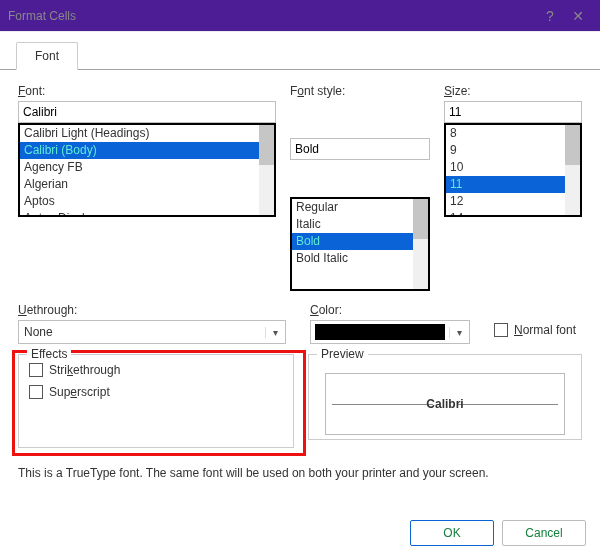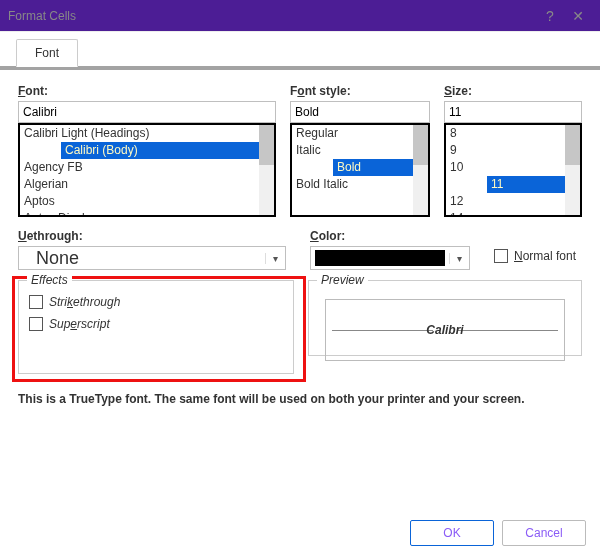--- a/index.html
+++ b/index.html
@@ -1,61 +1,61 @@
 <!DOCTYPE html>
 <html><head>
 <meta charset="utf-8">
 <style>
   * { box-sizing: border-box; font-family: "Segoe UI", Tahoma, sans-serif; }
   body { margin: 0; background: #fff; width: 600px; height: 560px; overflow: hidden; font-size: 12px; color: #333; }
   .titlebar { height: 32px; background: #4c1d95; display: flex; align-items: center; padding: 0 8px; color: #888; font-size: 12px; border-bottom: 1px solid #eee; }
   .titlebar .title { flex: 1; }
   .titlebar .help, .titlebar .close { width: 28px; text-align: center; color: #888; font-size: 14px; }
-  .tabrow { height: 34px; padding-left: 12px; position: relative; border-bottom: 4px solid #a3a3a3; margin-top: 4px; }
+  .tabrow { height: 34px; padding-left: 12px; position: relative; border-bottom: 1px solid #a3a3a3; margin-top: 4px; }
   .tab { position: absolute; left: 16px; bottom: -1px; height: 28px; min-width: 60px; padding: 6px 18px 0; background: #fff; border: 1px solid #ccc; border-bottom: 1px solid #fff; border-radius: 2px 2px 0 0; font-size: 12px; color: #333; }
   .content { padding: 14px 18px 8px; }
   .row-top { display: flex; gap: 14px; }
   .col { display: flex; flex-direction: column; }
   .col-font { flex: 0 0 258px; }
-  .col-style { flex: 0 0 140px; }
+  .col-style { flex: 0 0 140px; gap: 37px; }
   .col-size { flex: 1; }
-  .lbl { font-size: 12px; margin-bottom: 3px; font-weight: bold; }
+  .lbl { font-size: 12px; margin-bottom: 3px; }
   .underline-letter { text-decoration: underline; }
   .tinput { height: 22px; border: 1px solid #bfbfbf; padding: 2px 4px; font-size: 12px; width: 100%; }
   .listbox { border: 2px solid #000000; height: 94px; overflow: hidden; position: relative; margin-top: 0; }
   .listbox .item { padding: 1px 4px; font-size: 12px; line-height: 15px; white-space: nowrap; }
-  .listbox .item.sel { background: #0a64d8; color: #fef9c3; margin-left: 41px; }
+  .listbox .item.sel { background: #0a64d8; color: #5eead4; }
   .scrollbar { position: absolute; right: 0; top: 0; bottom: 0; width: 15px; background: #f0f0f0; }
   .scrollthumb { position: absolute; right: 0; top: 0; width: 15px; height: 40px; background: #c6c6c6; }
   .row-mid { display: flex; gap: 24px; margin-top: 12px; }
   .col-ul { flex: 0 0 268px; }
   .col-color { flex: 0 0 160px; }
   .col-normal { padding-top: 20px; }
   .combo { height: 24px; border: 1px solid #bfbfbf; display: flex; align-items: center; width: 100%; background: #fff; }
-  .combo .val { flex: 1; padding: 0 5px; font-size: 18px; margin-left: 12px; }
+  .combo .val { flex: 1; padding: 0 5px; font-size: 12px; }
   .combo .arrow { width: 20px; text-align: center; border-left: 1px solid #ddd; color: #555; font-size: 10px; }
   .swatch { flex: 1; margin: 2px 4px; height: 16px; background: #000; }
   .chk { display: flex; align-items: center; gap: 6px; font-size: 12px; }
   .chk .box { width: 14px; height: 14px; border: 1px solid #555; background: #fff; display: flex; align-items: center; justify-content: center; }
   .chk .box.checked { background: #0a64d8; border-color: #0a64d8; }
   .chk .box.checked::after { content: "✓"; color: #fff; font-size: 11px; line-height: 1; }
   .row-bot { display: flex; gap: 14px; margin-top: 10px; }
-  .fieldset { border: 1px solid #ccc; padding: 8px 10px 10px; position: relative; font-style: italic; }
+  .fieldset { border: 1px solid #ccc; padding: 8px 10px 10px; position: relative; }
   .fieldset .legend { position: absolute; top: -8px; left: 8px; background: #fff; padding: 0 4px; font-size: 12px; color: #333; }
   .fx-box { flex: 0 0 276px; height: 94px; }
   .highlight { position: absolute; border: 3px solid #e11; pointer-events: none; }
-  .pv-box { flex: 1; height: 76px; }
+  .pv-box { flex: 1; height: 86px; }
   .preview-inner { border: 1px solid #bbb; margin: 10px 6px 6px; height: 62px; position: relative; }
   .preview-text { position: absolute; left: 0; right: 0; top: 50%; transform: translateY(-50%); text-align: center; font-weight: bold; font-size: 12px; }
   .preview-line { position: absolute; left: 6px; right: 6px; top: 50%; height: 0; border-top: 1px solid #888; }
   .preview-line.l { right: 55%; }
   .preview-line.r { left: 55%; }
-  .desc { margin-top: 18px; font-size: 12px; color: #333; font-weight: bold; }
+  .desc { margin-top: 18px; font-size: 12px; color: #333; }
   .footer { position: absolute; right: 14px; bottom: 14px; display: flex; gap: 8px; }
-  .btn { width: 84px; height: 26px; border: 1px solid #bbb; background: #fff; font-size: 12px; color: #8b5cf6; text-align: center; line-height: 24px; border-radius: 2px; }
+  .btn { width: 84px; height: 26px; border: 1px solid #bbb; background: #fff; font-size: 12px; color: #15803d; text-align: center; line-height: 24px; border-radius: 2px; }
   .btn.primary { border-color: #0a64d8; }
 </style>
 </head>
 <body>
 
 <div class="titlebar">
   <span class="title">Format Cells</span>
   <span class="help">?</span>
   <span class="close">✕</span>
 </div>
@@ -132,21 +132,21 @@
         <span class="box"></span>
         <span><span></span><span class="underline-letter">N</span><span>ormal font</span></span>
       </label>
     </div>
   </div>
 
   <div class="row-bot" style="position:relative;">
     <div class="highlight" style="left:-6px; top:-4px; width:294px; height:106px;"></div>
     <div class="fieldset fx-box">
       <span class="legend">Effects</span>
-      <label class="chk" style="margin-top:6px;">
+      <label class="chk" style="">
         <span class="box"></span>
         <span><span>Stri</span><span class="underline-letter">k</span><span>ethrough</span></span>
       </label>
       <label class="chk" style="margin-top:8px;text-align:center;">
         <span class="box"></span>
         <span><span>Sup</span><span class="underline-letter">e</span><span>rscript</span></span>
       </label>
     </div>
     <div class="fieldset pv-box">
       <span class="legend">Preview</span>

